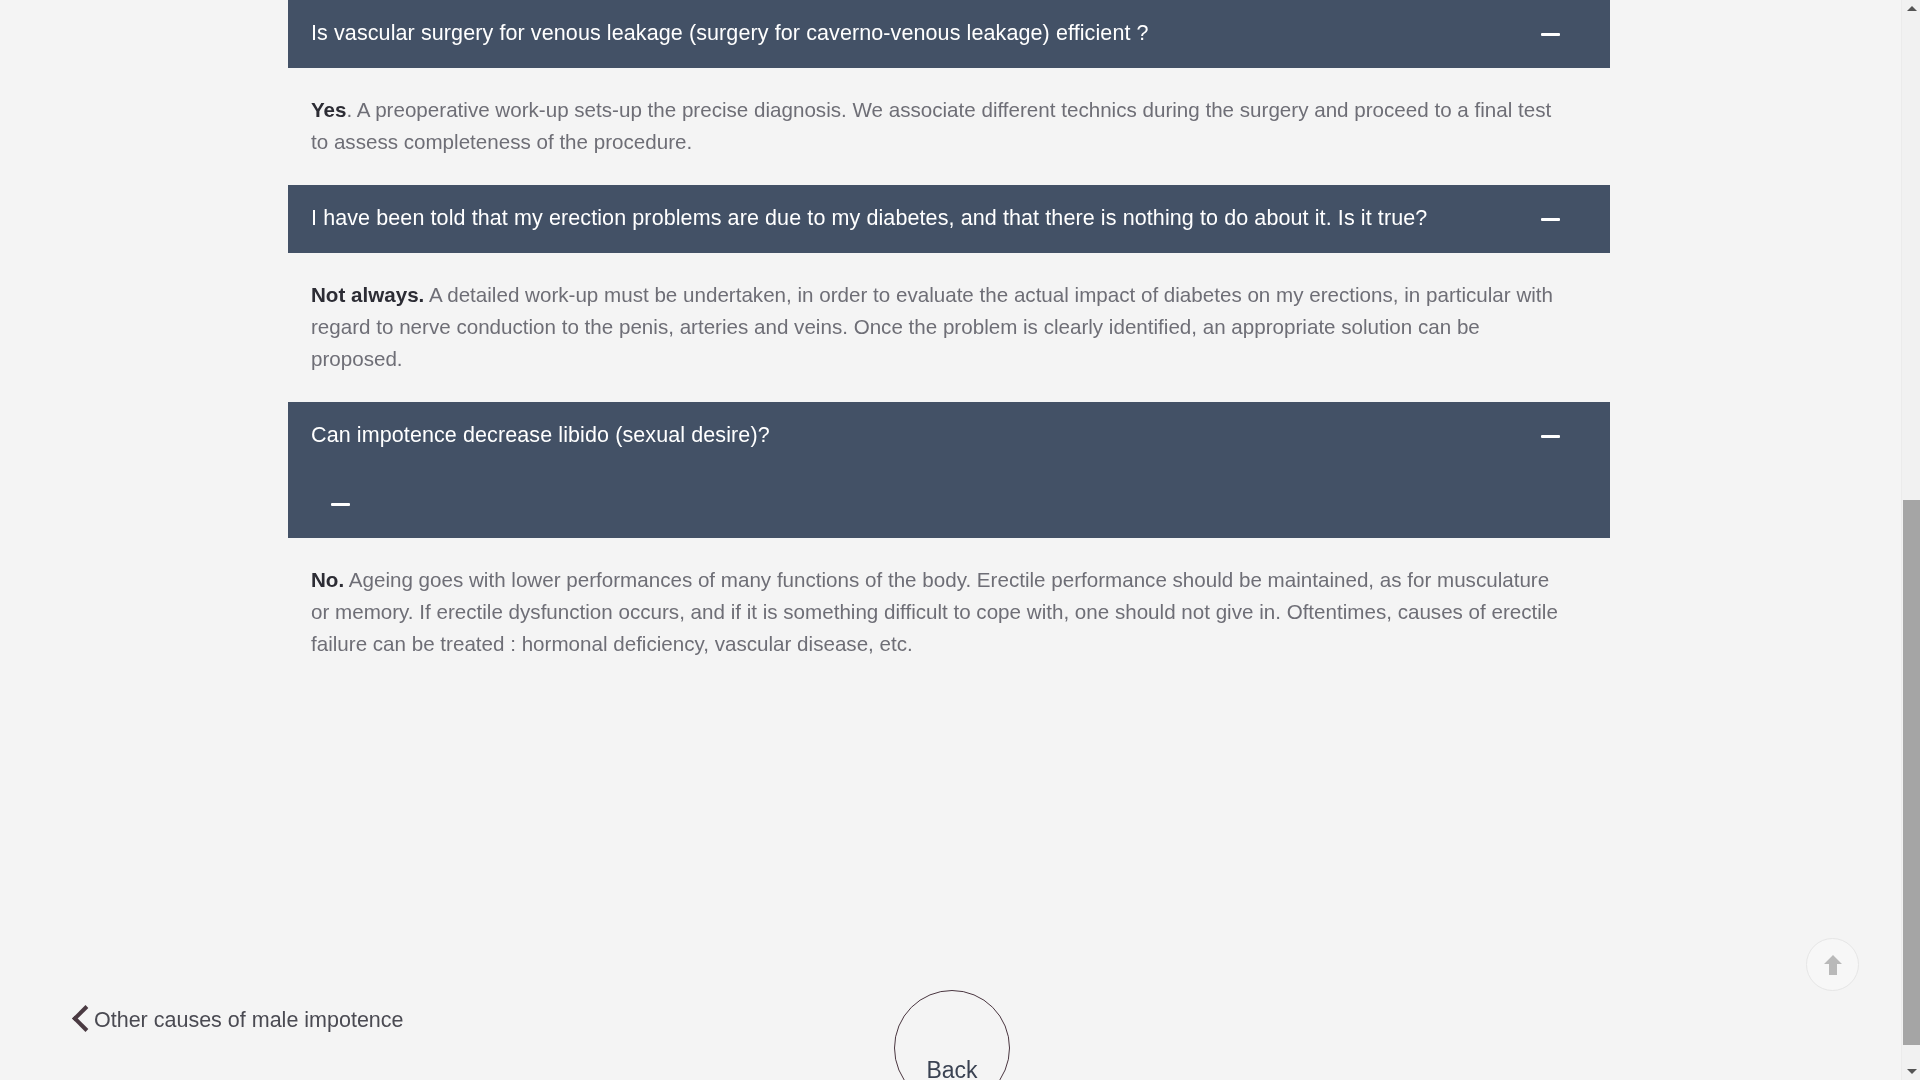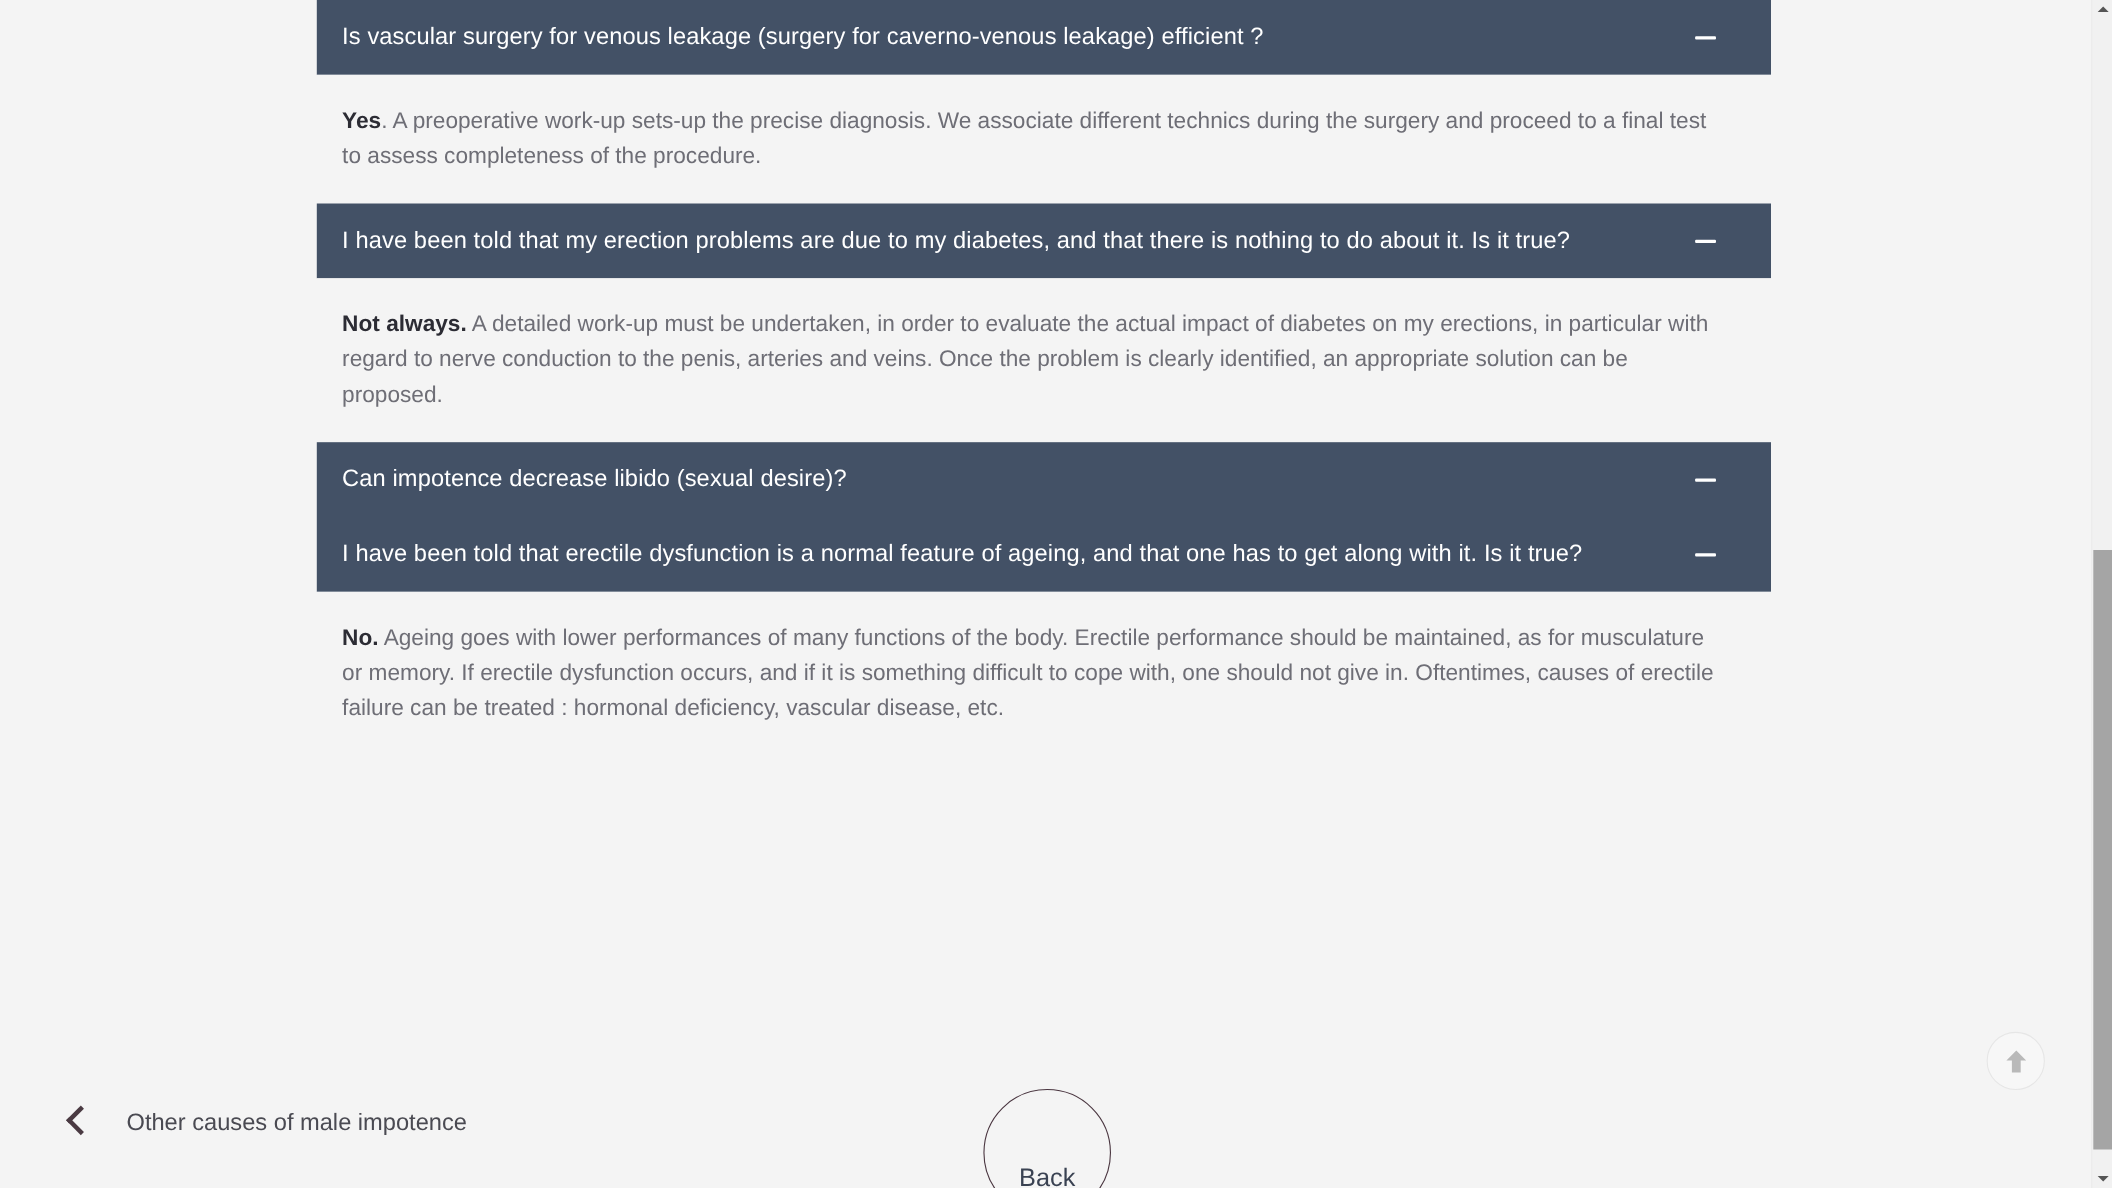--- a/index.html
+++ b/index.html
@@ -81,25 +81,24 @@
   .bottom-nav {
     position: absolute;
     left: 0;
     top: 985px;
     width: 1901px;
     height: 95px;
   }
 
   .prev-link {
     position: absolute;
-    left: 60px;
+    left: 72px;
     top: 18px;
     display: flex;
     align-items: center;
-    gap: 33px;
     cursor: pointer;
     text-decoration: none;
   }
   .chevron-left {
     width: 22px;
     height: 34px;
     position: relative;
   }
   .chevron-left::before {
     content: "";
@@ -215,21 +214,20 @@
 
     <div class="acc-item">
       <div class="acc-header">
         <div class="acc-header-title">Can impotence decrease libido (sexual desire)?</div>
         <div class="minus-icon"></div>
       </div>
     </div>
 
     <div class="acc-item">
       <div class="acc-header">
-        <div class="acc-header-title">I have been told that erectile dysfunction is a normal feature of ageing, and that one has to get along with it. Is it true?</div>
         <div class="minus-icon"></div>
       </div>
       <div class="acc-body">
         <p><b>No.</b><span> Ageing goes with lower performances of many functions of the body. Erectile performance should be maintained, as for musculature or memory. If erectile dysfunction occurs, and if it is something difficult to cope with, one should not give in. Oftentimes, causes of erectile failure can be treated : hormonal deficiency, vascular disease, etc.</span></p>
       </div>
     </div>
 
   </div>
 
   <div class="scroll-top">

